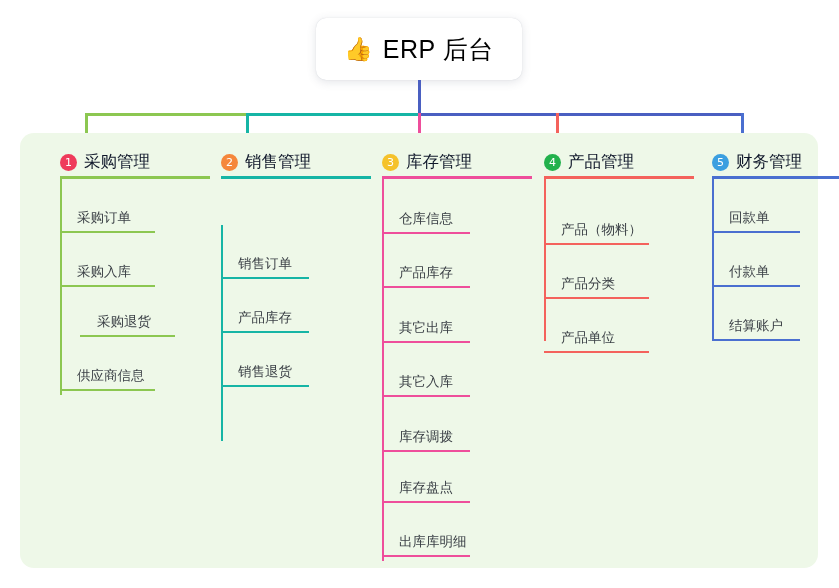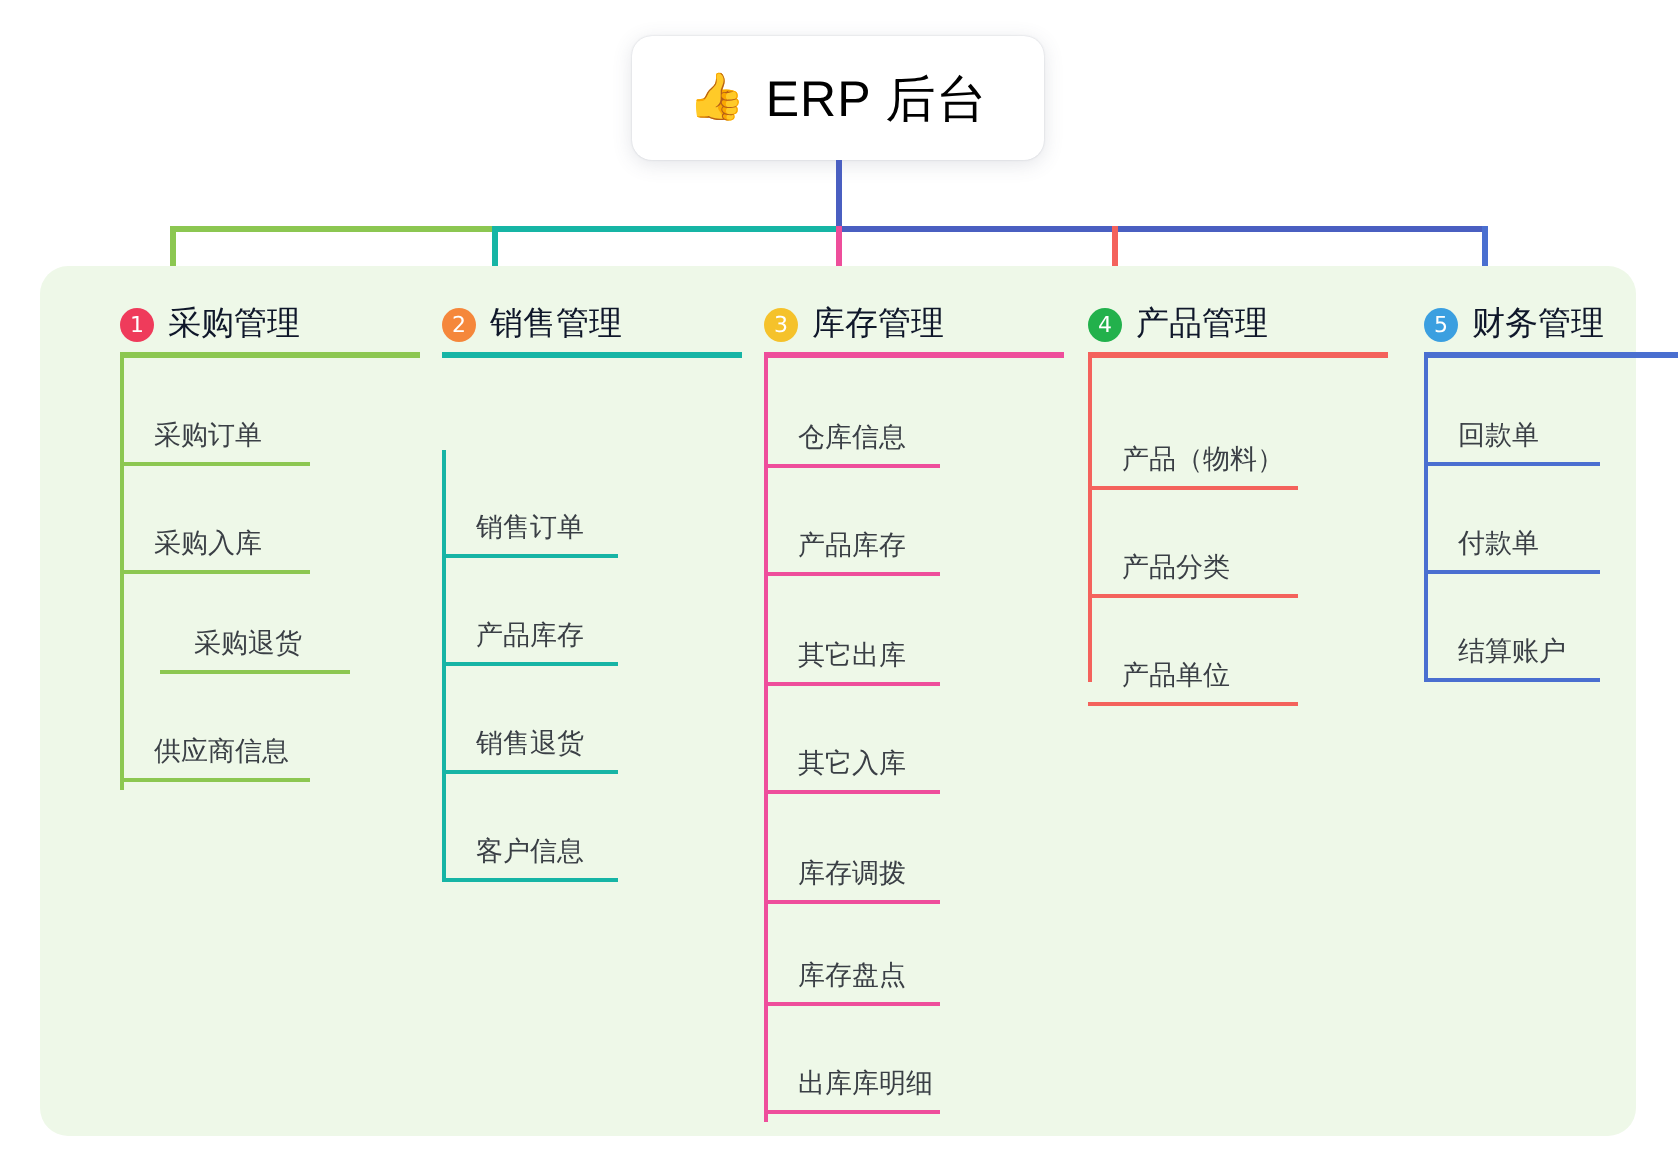--- a/index.html
+++ b/index.html
@@ -117,24 +117,20 @@
             <span class="leaf-rule" style="width: 88px; background: rgb(22, 181, 165);"></span>
           </div>
           <div class="leaf" style="height: 54px;">
             <span class="leaf-label">产品库存</span>
             <span class="leaf-rule" style="width: 88px; background: rgb(22, 181, 165);"></span>
           </div>
           <div class="leaf" style="height: 54px;">
             <span class="leaf-label">销售退货</span>
             <span class="leaf-rule" style="width: 88px; background: rgb(22, 181, 165);"></span>
           </div>
-          <div class="leaf" style="height: 54px;">
-            <span class="leaf-label">客户信息</span>
-            <span class="leaf-rule" style="width: 88px; background: rgb(22, 181, 165);"></span>
-          </div>
         </div>
       </div>
       <div class="col" style="left: 362px; top: 145px;">
         <div class="col-head">
           <span class="badge" style="background: rgb(245, 194, 43);">3</span>
           <span class="col-title">库存管理</span>
           <span class="head-rule" style="width: 150px; background: rgb(238, 78, 155);"></span>
         </div>
         <div class="leaves">
           <span class="spine" style="background: rgb(238, 78, 155); height: 381.5px;"></span>

